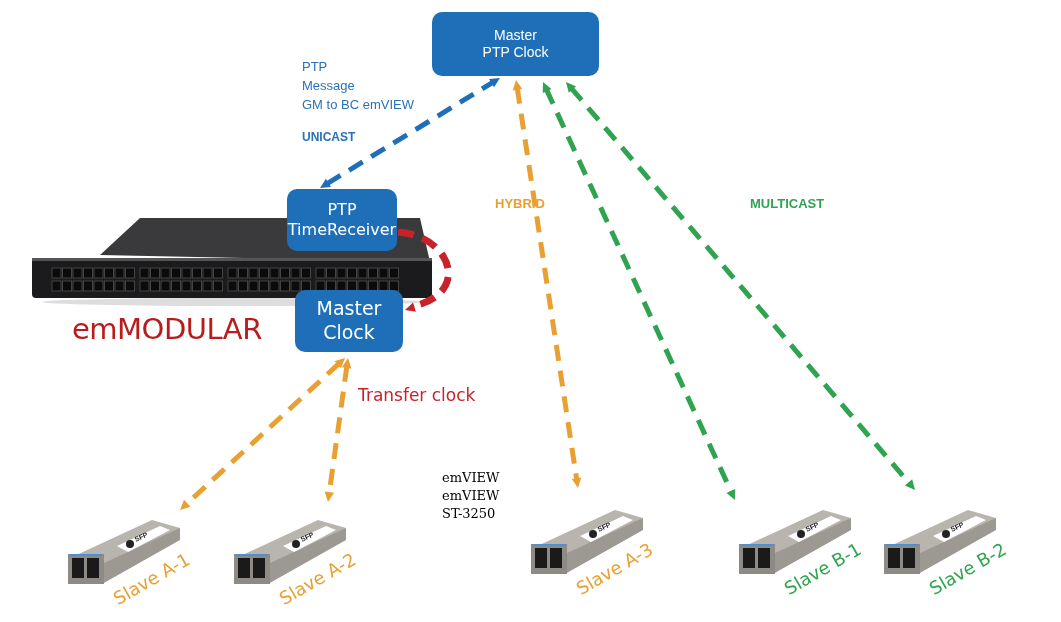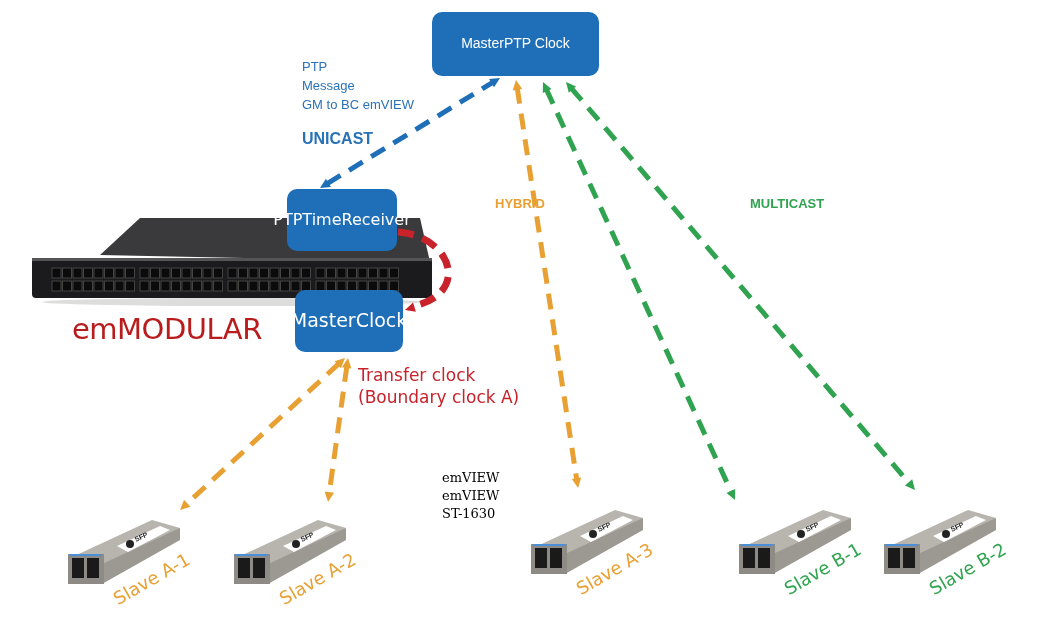--- a/index.html
+++ b/index.html
@@ -1,26 +1,26 @@
 <!DOCTYPE html>
 <html><head>
 <meta charset="utf-8">
 <style>
   html,body{margin:0;padding:0;background:#fff;}
   body{width:1061px;height:622px;position:relative;overflow:hidden;font-family:"Liberation Sans",sans-serif;}
-  .box{position:absolute;background:#1f6fb8;color:#fff;border-radius:10px;display:flex;flex-direction:row;align-items:center;justify-content:center;text-align:center;line-height:1.25;}
+  .box{position:absolute;background:#1f6fb8;color:#fff;border-radius:10px;display:flex;flex-direction:column;align-items:center;justify-content:center;text-align:center;line-height:1.25;}
   #gm{left:432px;top:12px;width:167px;height:64px;font-size:14px;}
   #tr{left:287px;top:189px;width:110px;height:62px;font-size:16px;font-family:"DejaVu Sans",sans-serif;}
   #mc{left:295px;top:290px;width:108px;height:62px;font-size:19px;font-family:"DejaVu Sans",sans-serif;}
   .lbl{position:absolute;white-space:nowrap;}
   #ptpmsg{left:302px;top:57px;color:#2a72b8;font-size:13px;line-height:19px;}
-  #unicast{left:302px;top:130px;color:#2a72b8;font-size:16px;font-weight:bold;}
+  #unicast{left:302px;top:130px;color:#2a72b8;font-size:12px;font-weight:bold;}
   #hybrid{left:466px;top:196px;color:#e8a033;font-size:13px;font-weight:bold;padding-left:29px;}
   #multicast{left:711px;top:196px;color:#2fa34f;font-size:13px;font-weight:bold;margin-left:39px;}
-  #transfer{left:358px;top:364px;color:#c8232b;font-size:17px;line-height:22px;font-family:"DejaVu Sans",sans-serif;}
+  #transfer{left:358px;top:384px;color:#c8232b;font-size:17px;line-height:22px;font-family:"DejaVu Sans",sans-serif;}
   #products{left:442px;top:461px;color:#000;font-size:13px;line-height:18px;font-family:"DejaVu Serif",serif;margin-top:8px;}
   #emmod{left:72px;top:312px;color:#b91c1c;font-size:29px;font-family:"DejaVu Sans",sans-serif;letter-spacing:-0.5px;}
   .slave{position:absolute;font-size:18px;font-family:"DejaVu Sans",sans-serif;transform:rotate(-30deg);transform-origin:left bottom;white-space:nowrap;}
   .sfp{position:absolute;}
   svg.layer{position:absolute;left:0;top:0;}
 </style>
 </head>
 <body>
 
 <svg class="layer" width="1061" height="622">
@@ -136,26 +136,25 @@
 <div class="lbl" id="ptpmsg">
   <div>PTP</div>
   <div>Message</div>
   <div>GM  to BC emVIEW</div>
 </div>
 <div class="lbl" id="unicast">UNICAST</div>
 <div class="lbl" id="hybrid">HYBRID</div>
 <div class="lbl" id="multicast">MULTICAST</div>
 <div class="lbl" id="transfer">
   <div>Transfer clock</div>
-  <div>(Boundary clock A)</div>
 </div>
 <div class="lbl" id="products">
   <div>emVIEW</div>
   <div>emVIEW</div>
-  <div>ST-1630</div>
+  <div>ST-3250</div>
 </div>
 <div class="lbl" id="emmod">emMODULAR</div>
 
 <div id="slaves">
     <div class="sfp" style="left: 62px; top: 518px;"><svg width="120" height="80">
     <polygon points="8,40 90,2 118,10 40,66 8,62" fill="#b8b4ae"></polygon>
     <polygon points="40,46 118,10 118,22 40,66" fill="#9c9892"></polygon>
     <polygon points="55,28 98,8 108,12 66,34" fill="#fff"></polygon>
     <circle cx="68" cy="26" r="4" fill="#222"></circle>
     <text x="74" y="24" font-size="7" font-weight="bold" fill="#222" transform="rotate(-25 74 24)" font-family="Liberation Sans, sans-serif">SFP</text>

